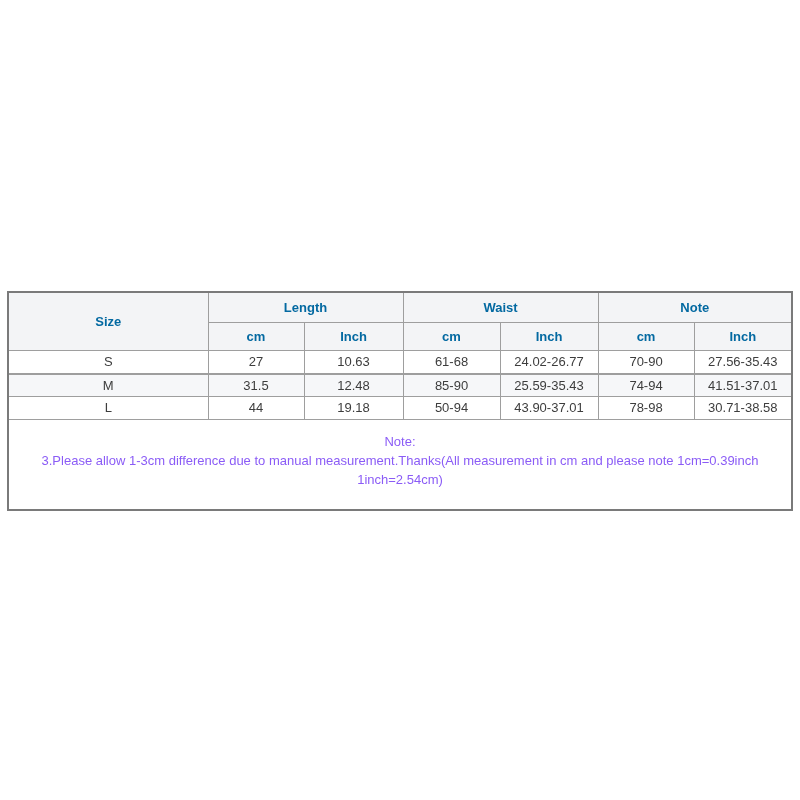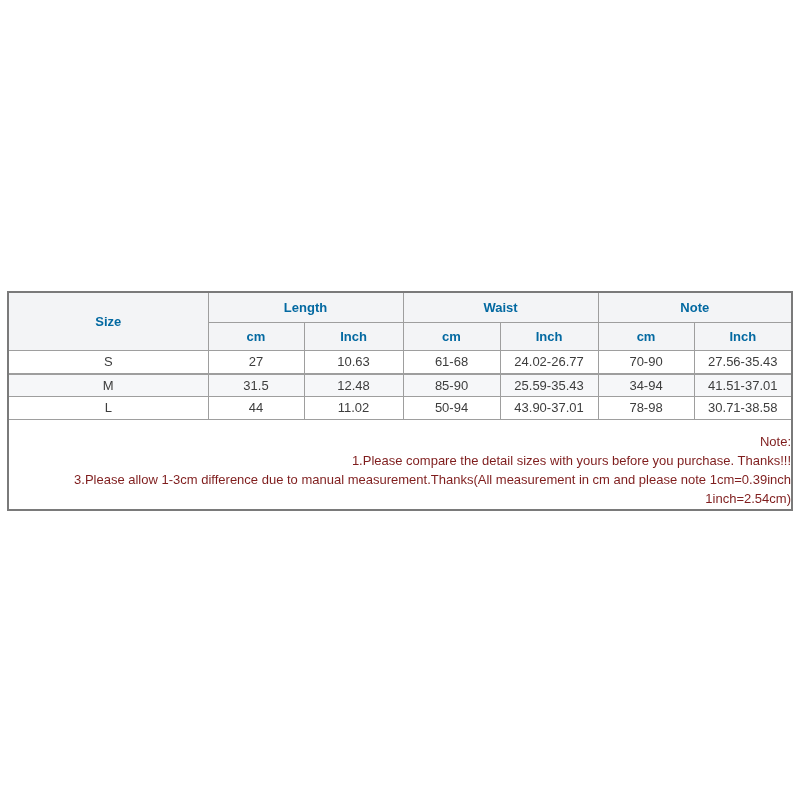--- a/index.html
+++ b/index.html
@@ -56,22 +56,22 @@
   tr.data-row-m   { height: 22px; }
   tr.data-row-l   { height: 23px; }
   tr.data-row-s td { border-bottom-width: 2px; }
   tr.data-row-m td { background: #f6f7f9; }
 
   .note {
     box-sizing: border-box;
     height: 89px;
     padding-top: 12px;
     background: #ffffff;
-    text-align: right;
-    color: #7f1d1d;
+    text-align: center;
+    color: #8b5cf6;
     font-size: 13px;
     line-height: 19px;
   }
 </style>
 </head>
 <body>
 
 <div class="page">
   <div class="sheet">
     <table class="size-table">
@@ -109,33 +109,32 @@
           <td>24.02-26.77</td>
           <td>70-90</td>
           <td>27.56-35.43</td>
         </tr>
         <tr class="data-row-m">
           <td>M</td>
           <td>31.5</td>
           <td>12.48</td>
           <td>85-90</td>
           <td>25.59-35.43</td>
-          <td>34-94</td>
+          <td>74-94</td>
           <td>41.51-37.01</td>
         </tr>
         <tr class="data-row-l">
           <td>L</td>
           <td>44</td>
-          <td>11.02</td>
+          <td>19.18</td>
           <td>50-94</td>
           <td>43.90-37.01</td>
           <td>78-98</td>
           <td>30.71-38.58</td>
         </tr>
       </tbody>
     </table>
     <div class="note">
       <div class="note-line">Note:</div>
-      <div class="note-line">1.Please compare the detail sizes with yours before you purchase. Thanks!!!</div>
       <div class="note-line">3.Please allow 1-3cm difference due to manual measurement.Thanks(All measurement in cm and please note 1cm=0.39inch 1inch=2.54cm)</div>
     </div>
   </div>
 </div>
 
 </body></html>

